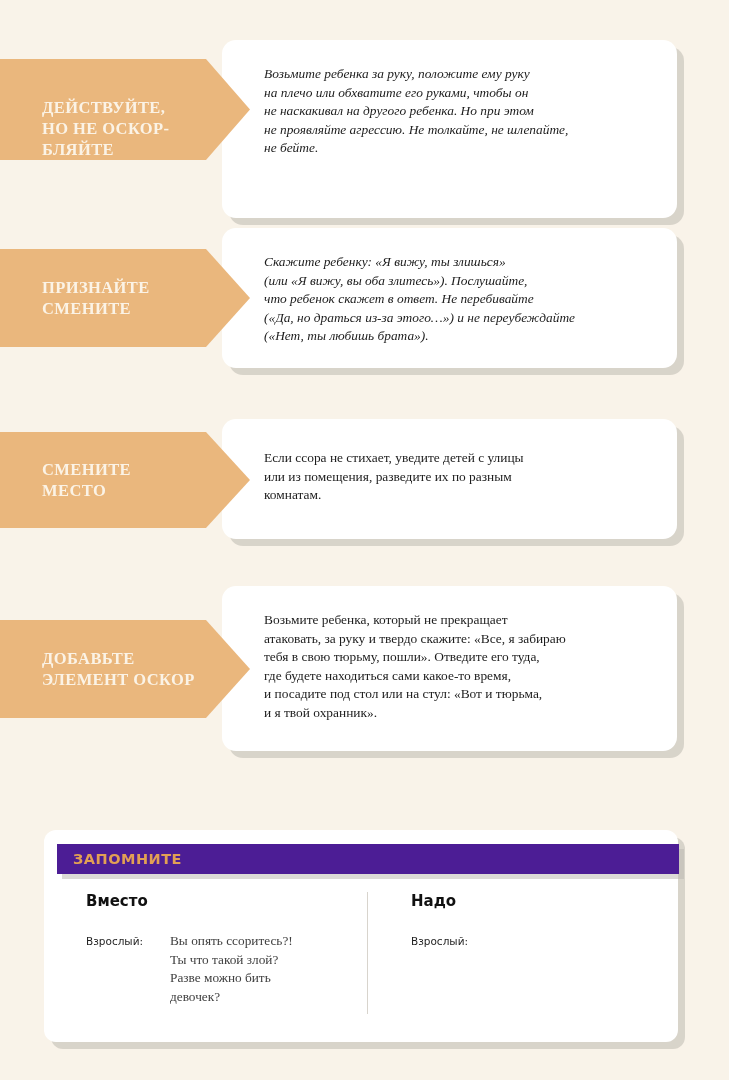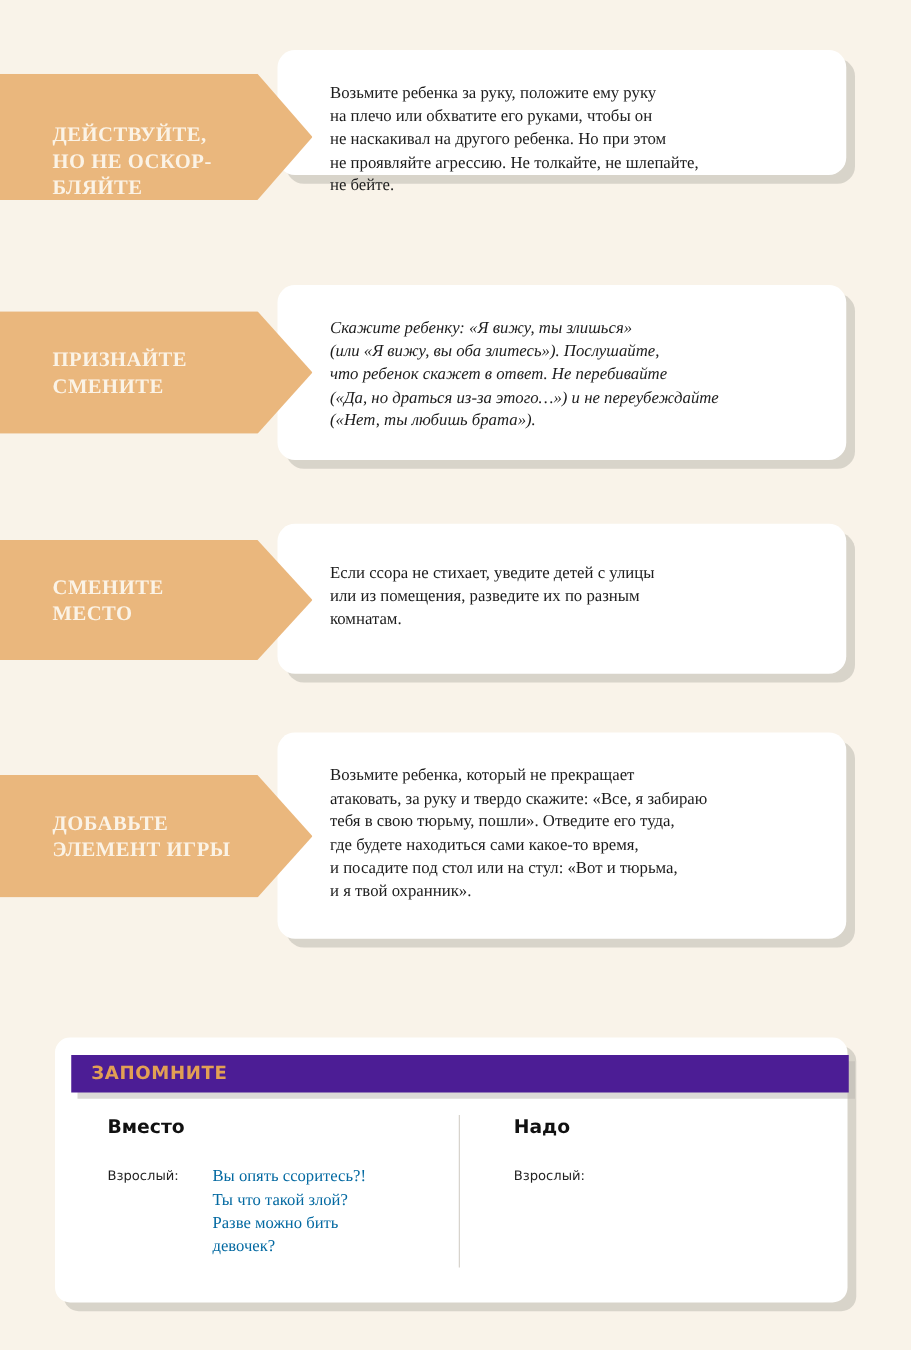--- a/index.html
+++ b/index.html
@@ -154,31 +154,31 @@
     color: #1f1f1f;
     width: 84px;
     flex: 0 0 84px;
     line-height: 18.5px;
   }
 
   .speech {
     font-family: "Liberation Serif", serif;
     font-size: 13.3px;
     line-height: 18.5px;
-    color: #0369a1;
+    color: #404040;
     white-space: pre-line;
   }
 </style>
 </head>
 <body>
 
 <div class="page">
 
   <div class="section" style="top:0;">
-    <div class="card" style="left:222px; top:40px; width:455px; height:100px;">
+    <div class="card" style="left:222px; top:40px; width:455px; height:178px;font-style:italic;">
       <div class="card-text" style="position:absolute; left:42px; top:25px; right:18px;">Возьмите ребенка за руку, положите ему руку
 на плечо или обхватите его руками, чтобы он
 не наскакивал на другого ребенка. Но при этом
 не проявляйте агрессию. Не толкайте, не шлепайте,
 не бейте.</div>
     </div>
     <div class="arrow" style="top:59px; width:250px; height:101px;align-items:flex-end;">
       <div class="arrow-label">ДЕЙСТВУЙТЕ,
 НО НЕ ОСКОР-
 БЛЯЙТЕ</div>
@@ -215,21 +215,21 @@
     <div class="card" style="left:222px; top:586px; width:455px; height:165px;">
       <div class="card-text" style="position:absolute; left:42px; top:25px; right:18px;">Возьмите ребенка, который не прекращает
 атаковать, за руку и твердо скажите: «Все, я забираю
 тебя в свою тюрьму, пошли». Отведите его туда,
 где будете находиться сами какое-то время,
 и посадите под стол или на стул: «Вот и тюрьма,
 и я твой охранник».</div>
     </div>
     <div class="arrow" style="top:620px; width:250px; height:98px;">
       <div class="arrow-label">ДОБАВЬТЕ
-ЭЛЕМЕНТ ИГРЫ</div>
+ЭЛЕМЕНТ ОСКОР</div>
     </div>
   </div>
 
   <div class="remember-card">
     <div class="remember-band">
       <div class="remember-band-title">ЗАПОМНИТЕ</div>
     </div>
 
     <div class="col-divider"></div>
 

